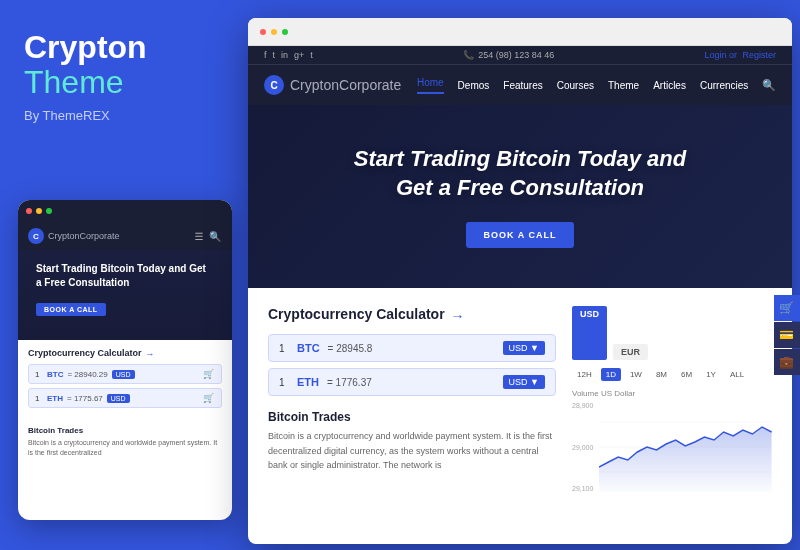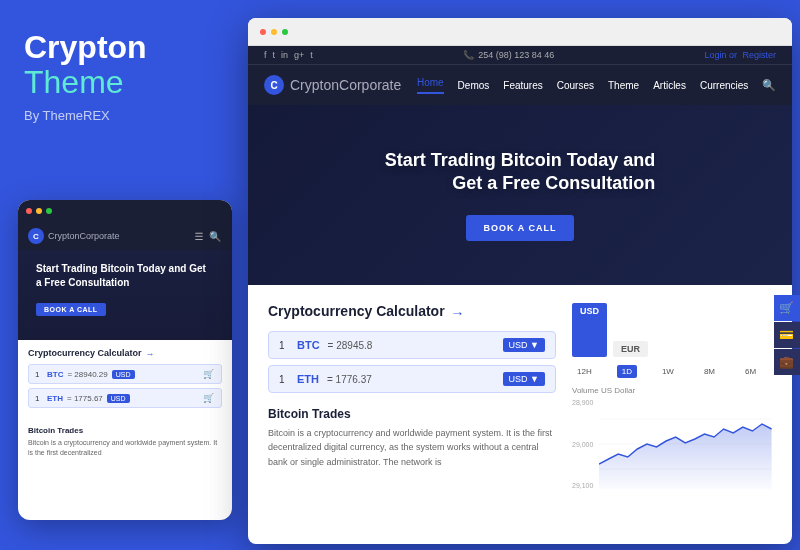--- a/index.html
+++ b/index.html
@@ -280,29 +280,30 @@
       flex-direction: column;
       align-items: center;
       justify-content: center;
       position: relative;
     }
     .browser-hero-bg {
       position: absolute; inset: 0;
       background: linear-gradient(135deg, rgba(20,25,55,0.8) 0%, rgba(30,40,80,0.6) 100%);
     }
     .browser-hero-title {
-      font-size: 18px;
+      font-size: 22px;
       font-weight: 900;
       color: #fff;
-      text-align: right;
+      text-align: center;
       line-height: 1.3;
       position: relative;
       z-index: 1;
       margin-bottom: 20px;
       text-shadow: 0 2px 8px rgba(0,0,0,0.3);
+      font-style: italic;
     }
     .browser-hero-btn {
       background: #3355dd;
       color: #fff;
       font-size: 9px;
       padding: 8px 18px;
       border-radius: 3px;
       font-weight: bold;
       letter-spacing: 1px;
       position: relative;
@@ -395,21 +396,21 @@
       color: #fff;
     }
     .currency-tab.inactive {
       background: #f0f0f0;
       color: #555;
       margin-top: 38px;
     }
 
     .time-tabs {
       display: flex;
-      gap: 20px;
+      gap: 4px;
       margin-bottom: 8px;
       align-items: center;
     }
     .time-tab {
       font-size: 8px;
       padding: 2px 5px;
       border-radius: 2px;
       color: #555;
     }
     .time-tab.active {

